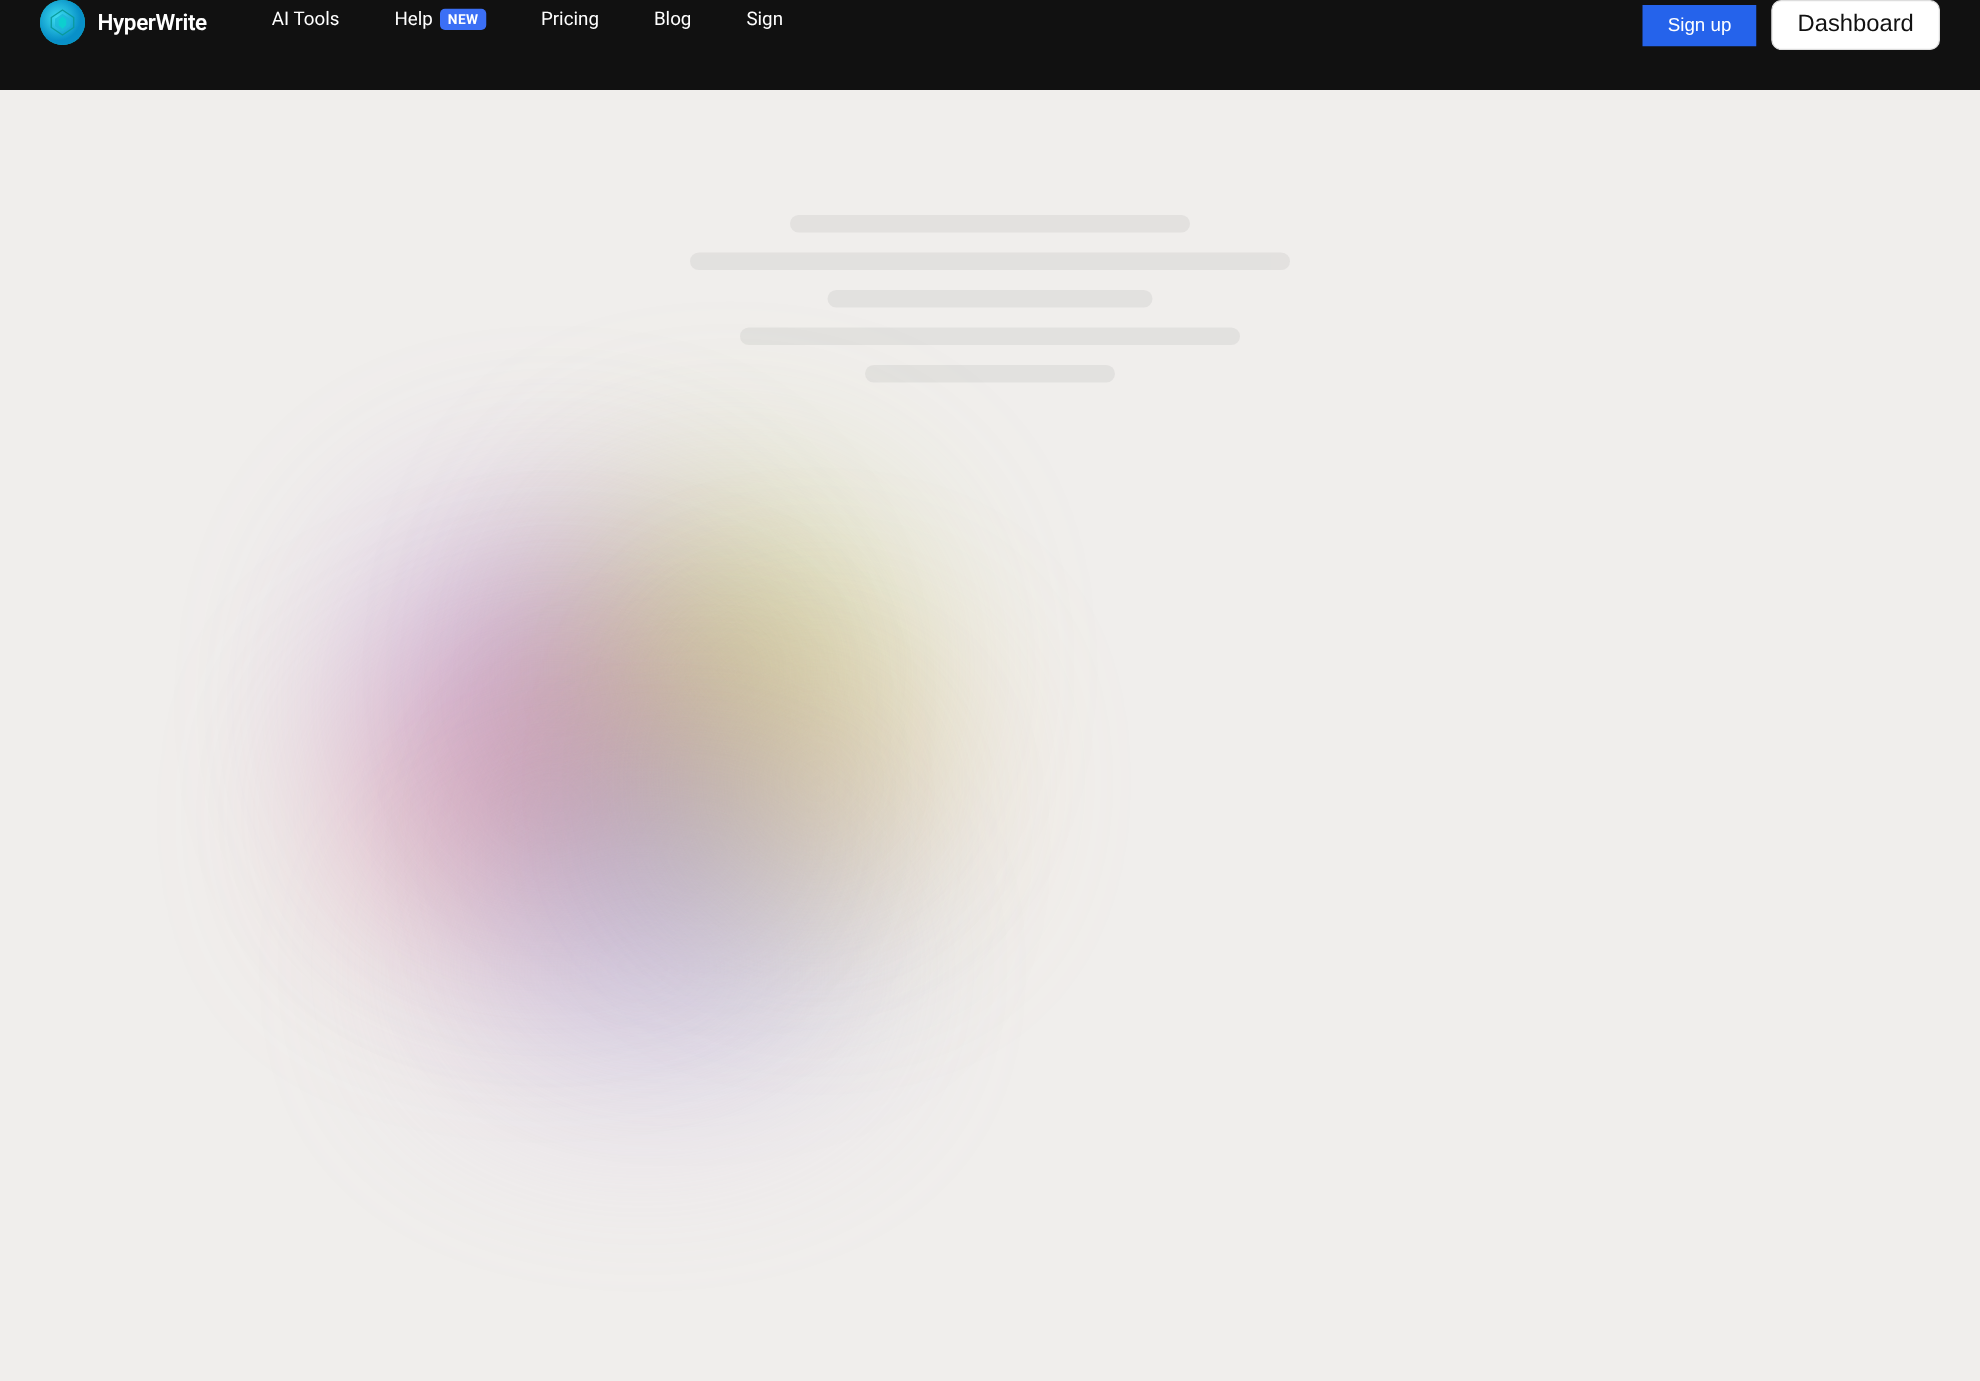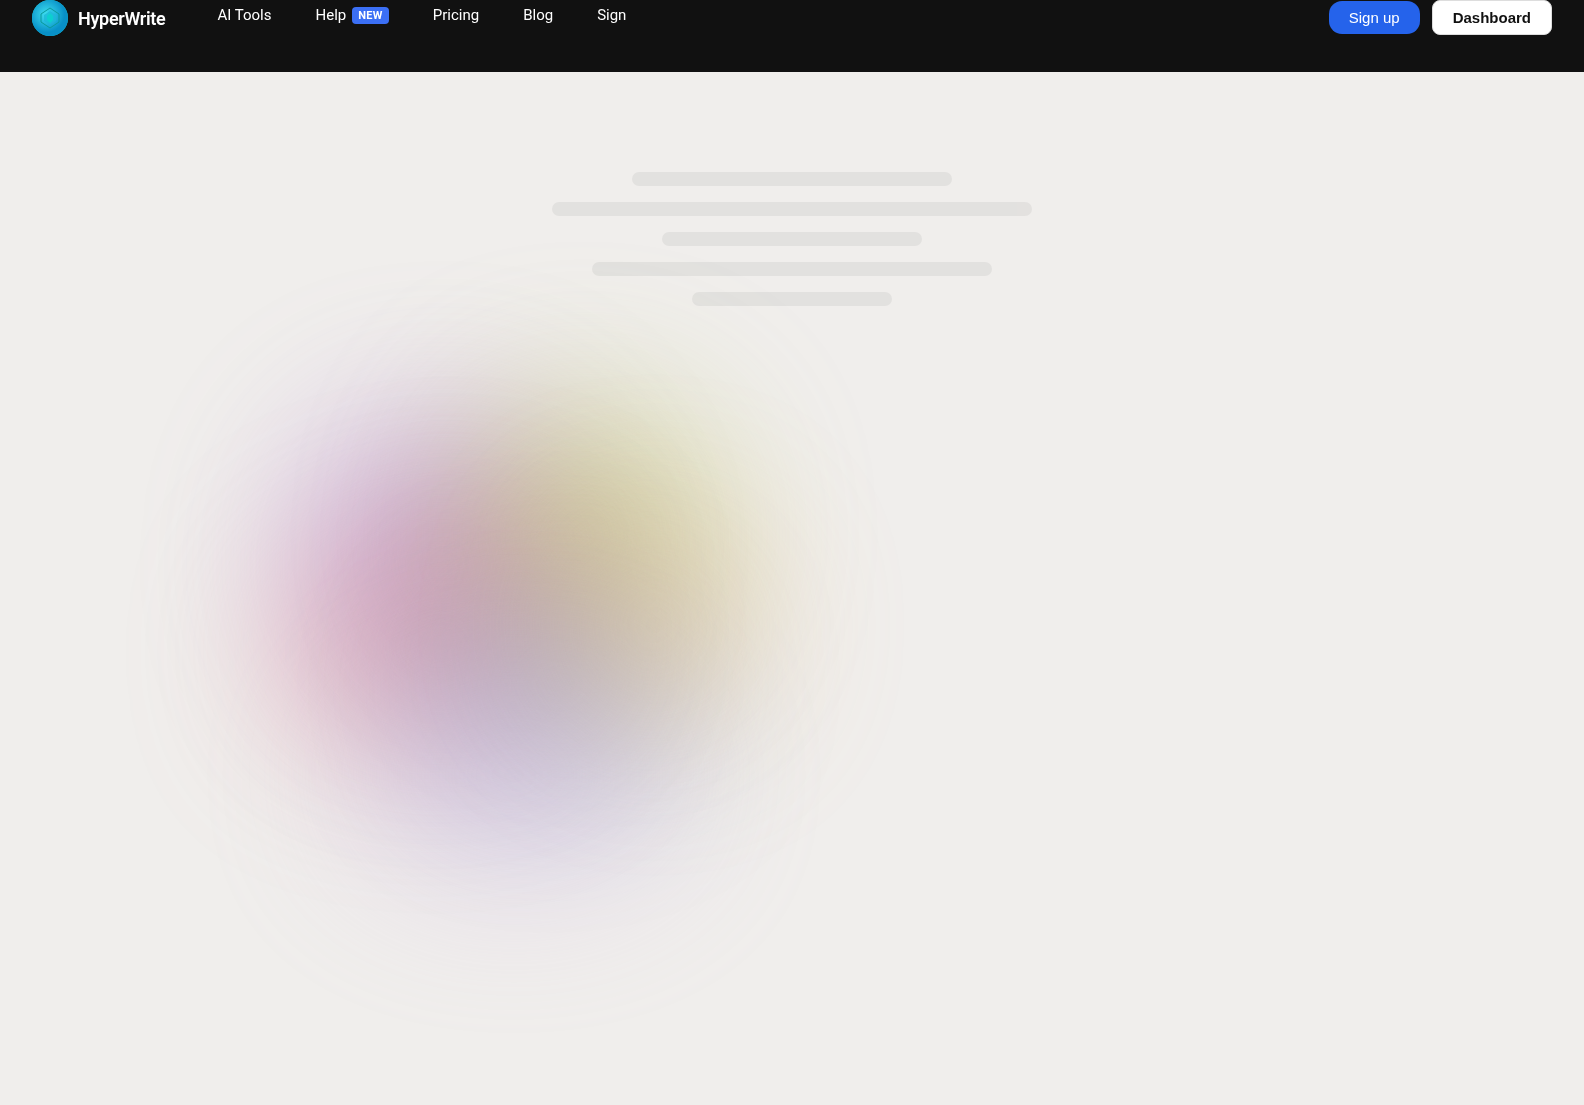--- a/index.html
+++ b/index.html
@@ -81,30 +81,30 @@
       align-items: center;
       gap: 12px;
     }
 
     .btn-signup {
       background-color: #2563eb;
       color: #ffffff;
       font-size: 15px;
       font-weight: 500;
       padding: 8px 20px;
-      border-radius: 13px;
+      border-radius: 0;
       border: none;
       cursor: pointer;
     }
 
     .btn-dashboard {
       background-color: #ffffff;
       color: #111111;
-      font-size: 15px;
-      font-weight: 700;
+      font-size: 19px;
+      font-weight: 400;
       padding: 8px 20px;
       border-radius: 8px;
       border: 1px solid #dddddd;
       cursor: pointer;
     }
 
     
     .main-content {
       width: 100%;
       height: calc(1105px - 60px);

